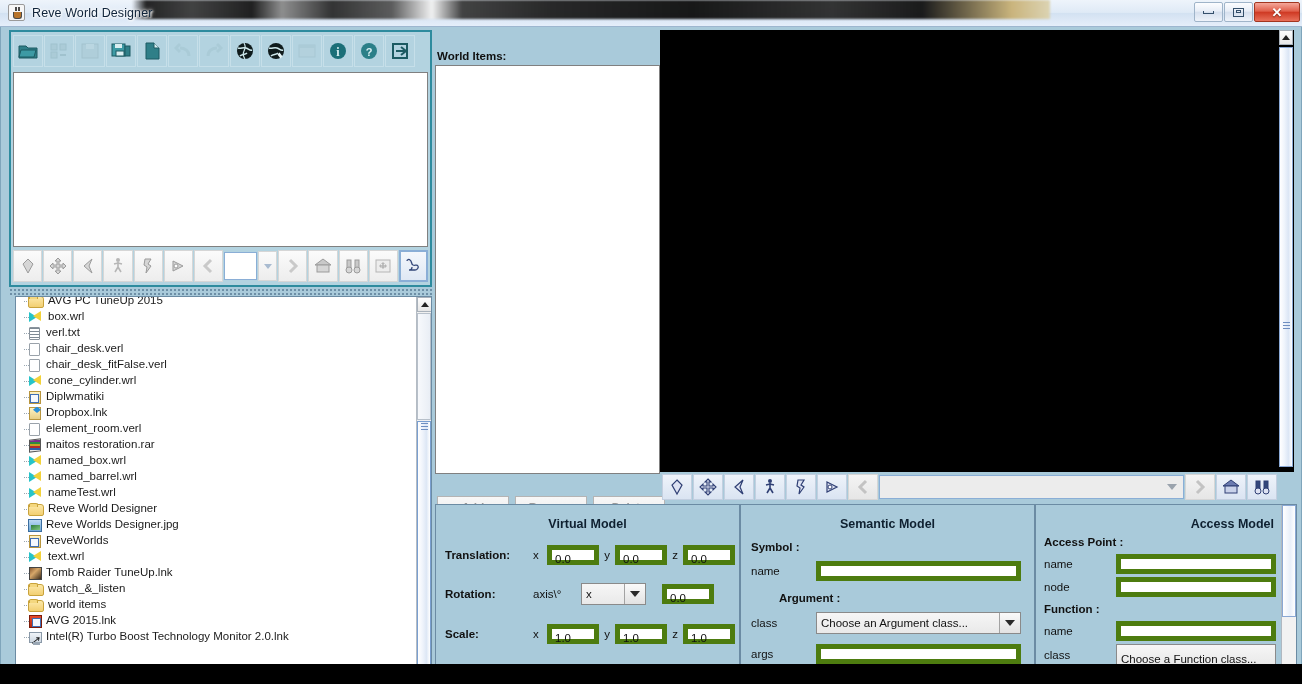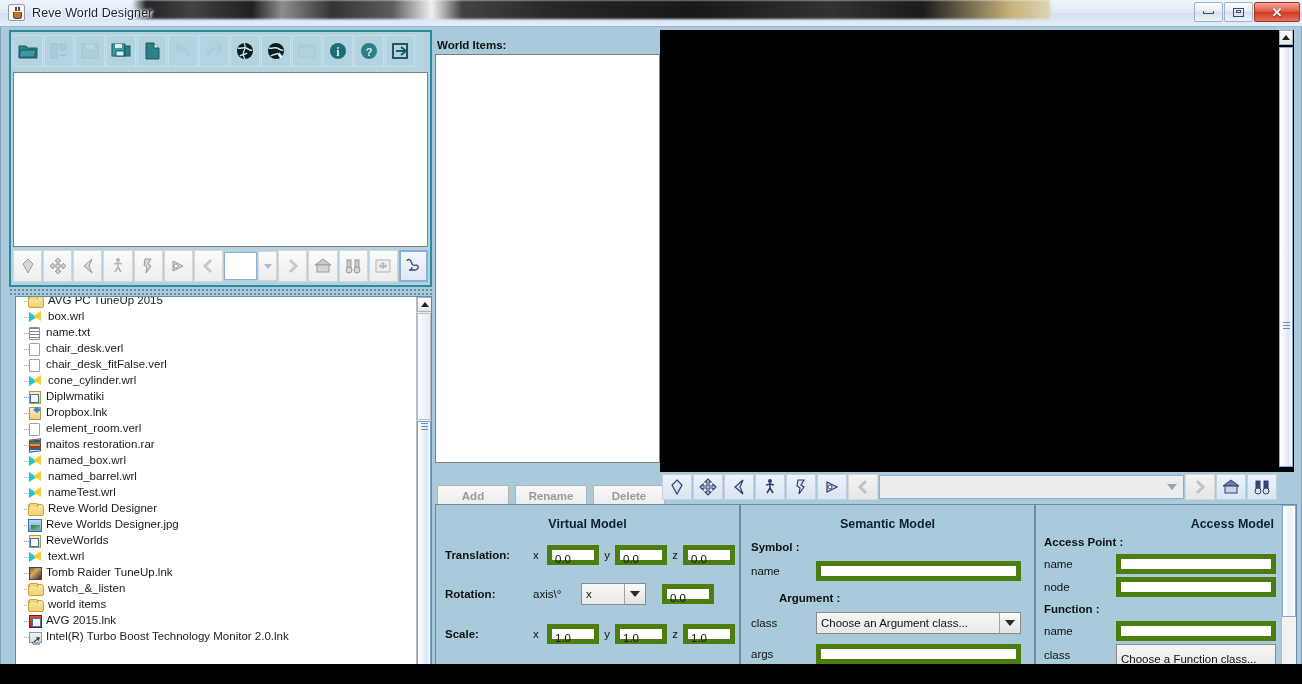--- a/index.html
+++ b/index.html
@@ -190,21 +190,21 @@
   }
   .sc-thumb-main {
     position:absolute; left:0; top:124px; width:14px; height:256px;
     background: linear-gradient(to right,#ffffff 0%,#eef3fb 40%,#dde7f5 70%,#ffffff 100%);
     border:1px solid #7a9fd0;
   }
   .sc-grip { position:absolute; left:4px; top:126px; width:7px; height:7px;
     background: repeating-linear-gradient(to bottom,#6f8fc0 0 1px, transparent 1px 3px); }
 
   
-  .wi-panel { position: absolute; left: 434px; top: 10px; width: 225px; height: 442px; }
+  .wi-panel { position: absolute; left: 434px; top: 21px; width: 225px; height: 442px; }
   .wi-title {
     height: 16px; background: #a9cada; font-size: 11.5px; font-weight: bold;
     color: #101010; padding-left: 2px; line-height: 16px;
   }
   .wi-list {
     position: absolute; left: 0; top: 17px; width: 225px; height: 409px;
     background: #fff; border: 1px solid #808080;
   }
   .wi-btnrow { position: absolute; left: 2px; top: 448px; width: 228px; height: 22px; display: flex; gap: 6px; }
   .jbtn {
@@ -496,21 +496,21 @@
             <div class="trow">
               <span class="ticon ic-folder"></span>
               <span class="tlabel">AVG PC TuneUp 2015</span>
             </div>
             <div class="trow">
               <span class="ticon ic-wrl"></span>
               <span class="tlabel">box.wrl</span>
             </div>
             <div class="trow">
               <span class="ticon ic-doc-lines"></span>
-              <span class="tlabel">name.txt</span>
+              <span class="tlabel">verl.txt</span>
             </div>
             <div class="trow">
               <span class="ticon ic-doc"></span>
               <span class="tlabel">chair_desk.verl</span>
             </div>
             <div class="trow">
               <span class="ticon ic-doc"></span>
               <span class="tlabel">chair_desk_fitFalse.verl</span>
             </div>
             <div class="trow">

